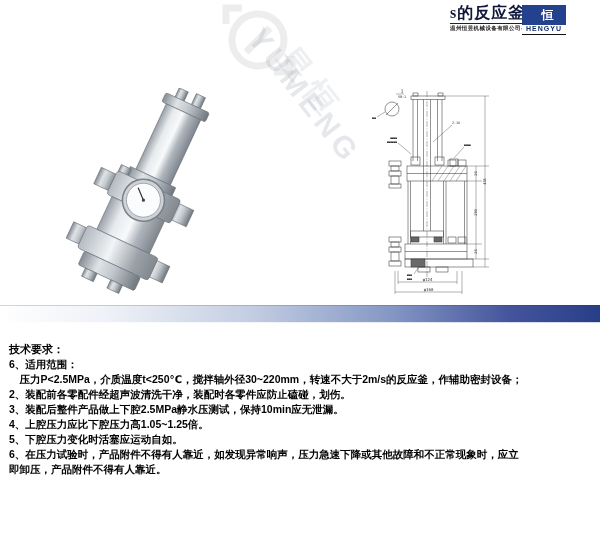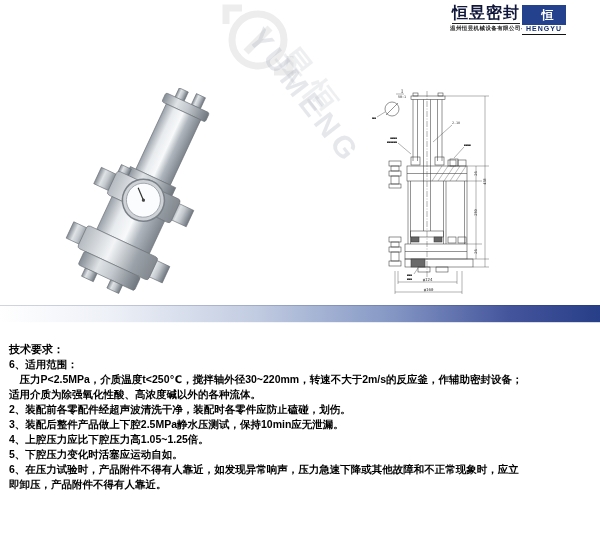--- a/index.html
+++ b/index.html
@@ -45,21 +45,21 @@
   .tech-line{font-size:10.5px;font-weight:bold;line-height:15px;white-space:nowrap;letter-spacing:0px;}
 </style>
 </head>
 <body>
 
 <div class="page">
 
   <div class="header">
     <div class="brand-cluster">
       <div class="brand-left">
-        <span class="brand-cn">恒昱密封</span>
+        <span class="brand-cn">s的反应釜</span>
         <div class="brand-company"><span>温州恒昱机械设备有限公司</span><span class="brand-arrow">◆</span></div>
       </div>
       <div class="logo-box">
         <div class="logo-cn">恒昱</div>
       </div>
       <div class="logo-en">HENGYU</div>
     </div>
   </div>
 
   <svg class="wm-emblem" width="92" height="92" viewBox="0 0 92 92">
@@ -239,21 +239,20 @@
       <text x="112" y="98" font-size="3.6" text-anchor="middle" transform="rotate(-90 112 96.5)">435</text>
     </g>
   </svg>
 
   <div class="bar2"></div>
 
   <div class="tech">
     <div class="tech-heading">技术要求：</div>
     <div class="tech-line">6、适用范围：</div>
     <div class="tech-line">　压力P&lt;2.5MPa，介质温度t&lt;250℃，搅拌轴外径30~220mm，转速不大于2m/s的反应釜，作辅助密封设备；</div>
-    <div class="tech-line">适用介质为除强氧化性酸、高浓度碱以外的各种流体。</div>
     <div class="tech-line">2、装配前各零配件经超声波清洗干净，装配时各零件应防止磕碰，划伤。</div>
     <div class="tech-line">3、装配后整件产品做上下腔2.5MPa静水压测试，保持10min应无泄漏。</div>
     <div class="tech-line">4、上腔压力应比下腔压力高1.05~1.25倍。</div>
     <div class="tech-line">5、下腔压力变化时活塞应运动自如。</div>
     <div class="tech-line">6、在压力试验时，产品附件不得有人靠近，如发现异常响声，压力急速下降或其他故障和不正常现象时，应立</div>
     <div class="tech-line">即卸压，产品附件不得有人靠近。</div>
   </div>
 
 </div>
 

